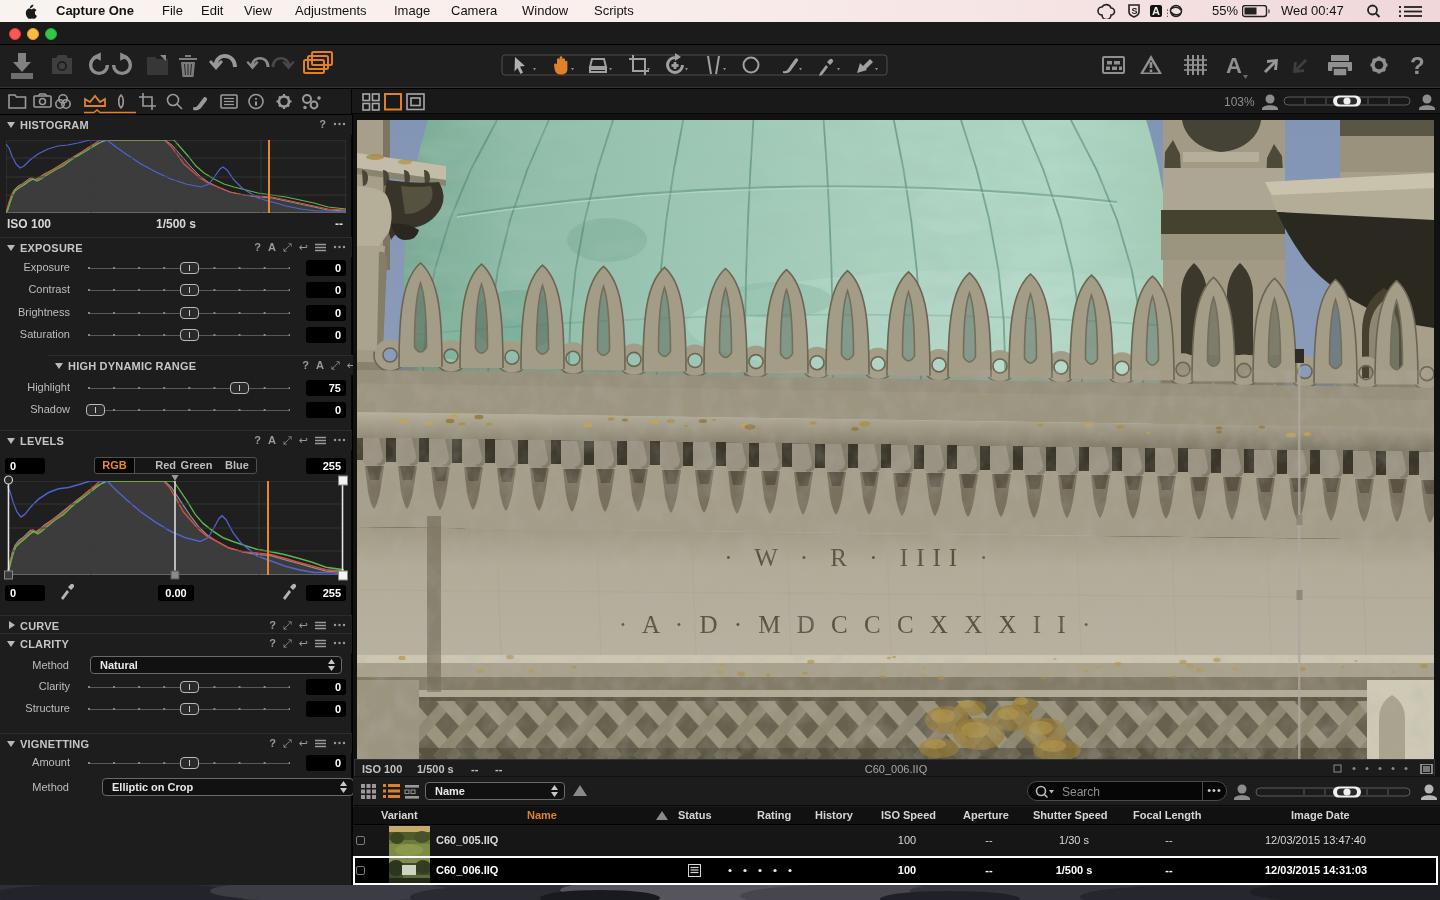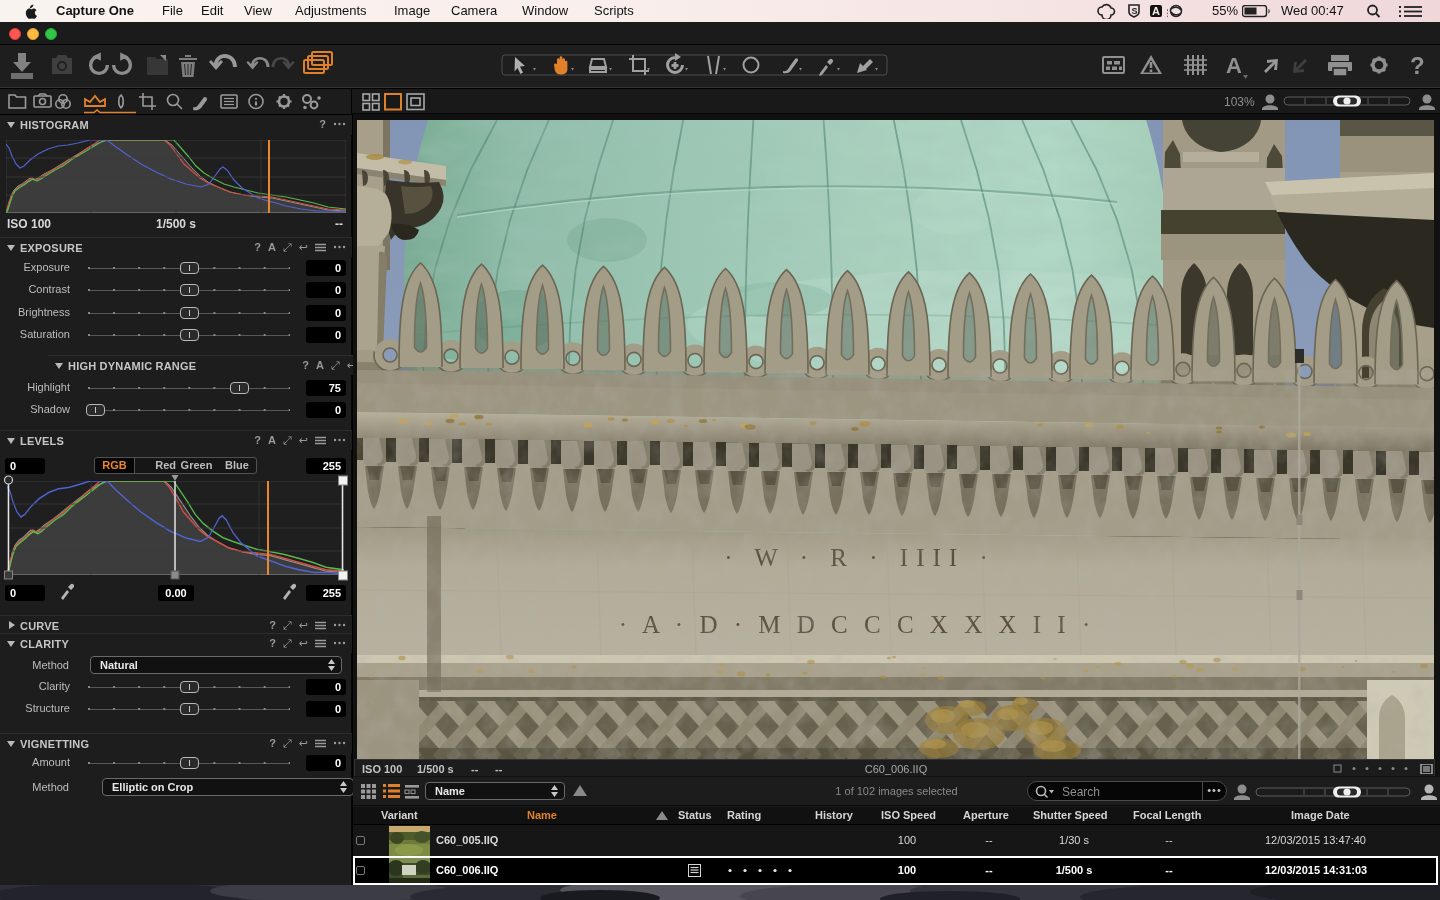--- a/index.html
+++ b/index.html
@@ -1308,21 +1308,20 @@
           <rect x="52" y="19" width="14" height="2.6"></rect>
         </g>
   </svg>
   <div class="dd" style="left:72px; top:5px; width:140px; height:18px; padding:2px 0 0 9px; font-weight:bold;">Name
     <span class="ar" style="top:1px;"><svg width="9" height="14" viewBox="0 0 9 14">
             <path d="M4.5,1 L8,6 H1 Z" fill="#c9c9c9"></path>
             <path d="M4.5,13 L1,8 H8 Z" fill="#c9c9c9"></path>
           </svg></span>
   </div>
   <div class="abs" style="left:220px; top:8px; width:0; height:0; border-left:7px solid transparent; border-right:7px solid transparent; border-bottom:11px solid #8a8a8a;"></div>
-  <div class="abs" style="left:0; top:8px; width:1087px; text-align:center; color:#8a8a8a;">1 of 102 images selected</div>
   <div class="abs" style="left:674px; top:4px; width:200px; height:20px; background:#060606; border:1px solid #4a4a4a; border-radius:10px;">
     <svg class="abs" style="left:7px; top:3px;" width="22" height="14" viewBox="0 0 22 14">
           <circle cx="6" cy="6" r="4.5" fill="none" stroke="#b9b9b9" stroke-width="1.6"></circle>
           <line x1="9.2" y1="9.2" x2="12.5" y2="12.5" stroke="#b9b9b9" stroke-width="1.6"></line>
           <path d="M14,5 l5,0 -2.5,3.5 Z" fill="#b9b9b9"></path>
         </svg>
     <span class="abs" style="left:34px; top:3px; color:#8f8f8f; font-size:12px;">Search</span>
     <div class="abs" style="right:0; top:0; width:24px; height:18px; border-left:1px solid #4a4a4a; color:#c9c9c9; text-align:center; padding-top:2px; letter-spacing:1px;">•••</div>
   </div>
   <svg class="abs" style="left:878px; top:5px;" width="209px" height="20" viewBox="0 0 209 20">
@@ -1348,21 +1347,21 @@
           <path d="M190,17 c0,-5 16,-5 16,0 Z"></path>
           <path d="M190,17 h16 v1 h-16 Z"></path>
         </g>
   </svg>
 
   <div class="abs" style="left:0; top:30px; width:1087px; height:18px; background:#111; border-bottom:1px solid #000; font-weight:bold; color:#d5d5d5;">
     <span class="abs" style="left:28px; top:2px;">Variant</span>
     <span class="abs" style="left:174px; top:2px; color:#e0812a;">Name</span>
     <span class="abs" style="left:303px; top:4px; width:0; height:0; border-left:6px solid transparent; border-right:6px solid transparent; border-bottom:9px solid #8a8a8a;"></span>
     <span class="abs" style="left:325px; top:2px;">Status</span>
-    <span class="abs" style="left:374px; top:2px;">Rating</span>
+    <span class="abs" style="left:404px; top:2px;">Rating</span>
     <span class="abs" style="left:462px; top:2px;">History</span>
     <span class="abs" style="left:528px; top:2px;">ISO Speed</span>
     <span class="abs" style="left:610px; top:2px;">Aperture</span>
     <span class="abs" style="left:680px; top:2px;">Shutter Speed</span>
     <span class="abs" style="left:780px; top:2px;">Focal Length</span>
     <span class="abs" style="left:938px; top:2px;">Image Date</span>
   </div>
 
   <div class="abs" style="left:0; top:49px; width:1087px; height:30px; background:#161616; color:#d9d9d9;">
     <span class="abs" style="left:3px; top:10px; width:9px; height:9px; border:1px solid #7a7a7a; border-radius:2px;"></span>

